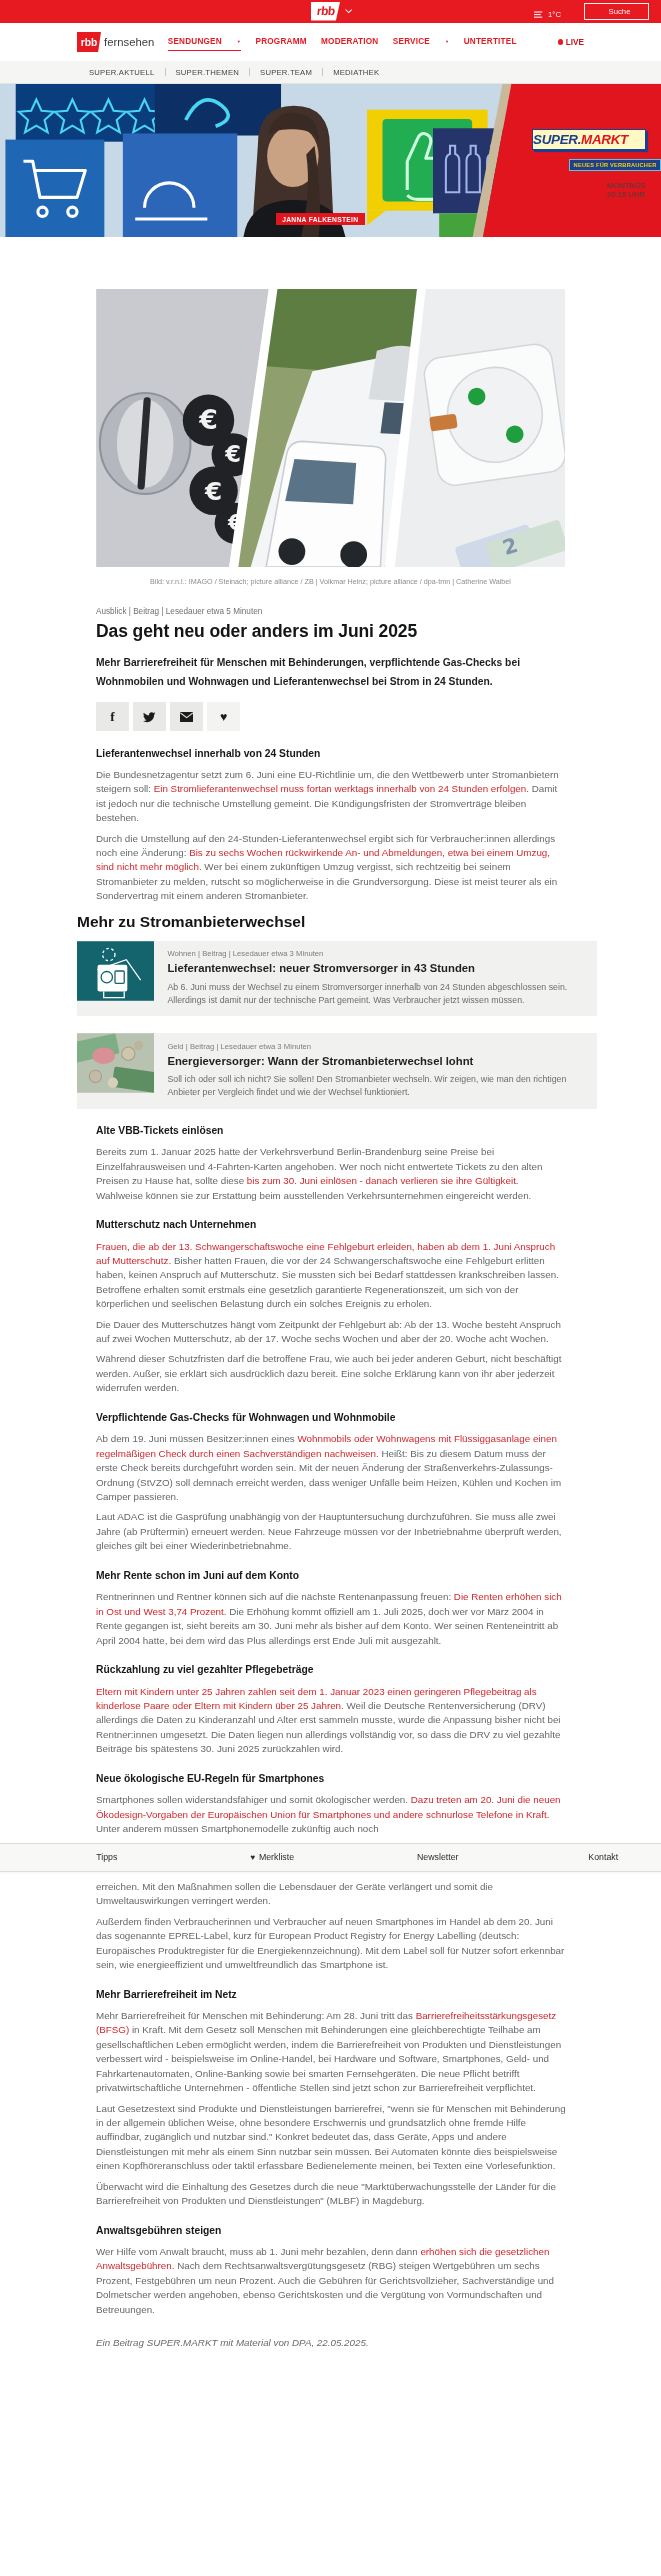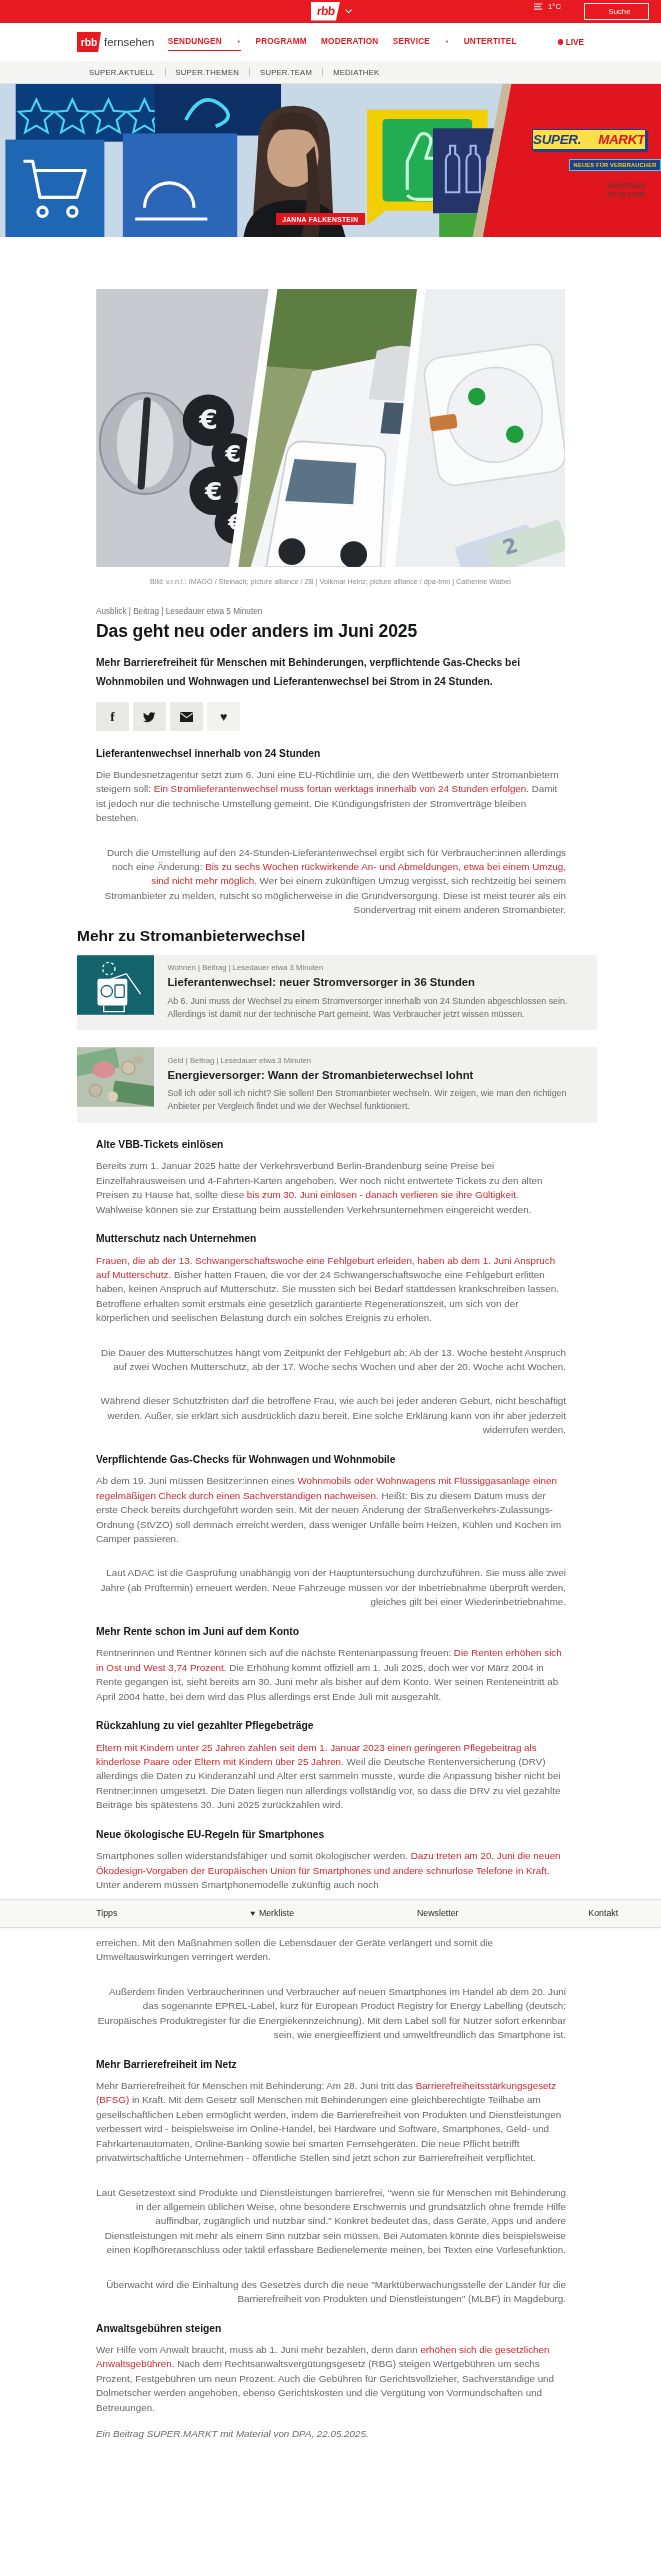--- a/index.html
+++ b/index.html
@@ -12,21 +12,21 @@
     width:662px;height:2774px;position:relative;background:#fff;
     font-family:"Liberation Sans",sans-serif;overflow:hidden;
   }
   
   .topbar{height:23px;background:var(--red);position:relative;}
   .top-logo-wrap{position:absolute;left:311px;top:2.1px;display:flex;align-items:center;gap:5.2px;}
   .top-logo{width:29px;height:18.5px;background:#fff;clip-path:polygon(0 0,100% 0,86% 100%,0 100%);
     display:flex;align-items:center;justify-content:center;}
   .top-logo span{color:var(--red);font-size:12px;font-weight:800;letter-spacing:-0.5px;transform:skewX(-6deg);}
   .top-chevron{color:#fff;font-size:7.7px;}
-  .top-weather{position:absolute;right:101px;top:2px;color:#fff;font-size:7.7px;display:flex;align-items:center;gap:3.6px;}
+  .top-weather{position:absolute;right:101px;top:10px;color:#fff;font-size:7.7px;display:flex;align-items:center;gap:3.6px;}
   .top-search{position:absolute;right:13.4px;top:2.6px;width:65px;height:17.5px;border:0.5px solid rgba(255,255,255,.95);
     display:flex;align-items:center;padding:0 22px;}
   .top-search input{flex:1;background:transparent;border:none;outline:none;color:#fff;font-size:7.7px;width:46px;
     font-family:"Liberation Sans",sans-serif;}
   .top-search input::placeholder{color:rgba(255,255,255,.95);}
   
   .mainnav{height:38px;display:flex;align-items:center;padding-left:77px;position:relative;background:#fff;}
   .brand{display:flex;align-items:center;gap:3.1px;margin-right:13.4px;}
   .brand-tile{width:24px;height:20.6px;background:var(--red);clip-path:polygon(0 0,100% 0,88% 100%,0 100%);
     display:flex;align-items:center;justify-content:center;color:#fff;font-weight:800;font-size:10.3px;}
@@ -42,57 +42,57 @@
   
   .subnav{height:23px;background:var(--graybg);border-bottom:0.5px solid #e4e4e3;
     display:flex;align-items:center;padding-left:89px;gap:10.3px;}
   .subnav-item{color:#454546;font-size:7.7px;letter-spacing:0.2px;cursor:pointer;}
   .subnav-sep{width:0.5px;height:8.2px;background:#c7c7c6;}
   
   .banner{height:153px;position:relative;overflow:hidden;background:#c7d8e6;}
   .banner svg{position:absolute;left:0;top:0;}
   .presenter-label{position:absolute;left:276px;top:129px;background:#e0151d;color:#fff;
     font-size:6.7px;font-weight:700;letter-spacing:0.3px;padding:2.6px 6.2px;}
-  .sm-logo{position:absolute;left:532px;top:45px;width:114px;height:20.6px;background:#fde047;
-    border:1.5px solid #1d3f8d;box-shadow:2.1px 2.1px 0 #1d3f8d;display:flex;align-items:center;justify-content:space-between;
+  .sm-logo{position:absolute;left:532px;top:45px;width:114px;height:20.6px;background:#fef9c3;
+    border:1.5px solid #1d3f8d;box-shadow:2.1px 2.1px 0 #1d3f8d;display:flex;align-items:center;justify-content:flex-start;
     font-weight:800;font-size:13.4px;font-style:italic;letter-spacing:-0.3px;}
   .sm-logo .p1{color:#1d3f8d;} .sm-logo .p2{color:#e0151d;}
   .sm-badge{position:absolute;left:569px;top:75px;background:#1d3f8d;border:1px solid #58c7e0;
     color:#f5d400;font-size:5.7px;font-weight:700;padding:2.1px 3.6px;letter-spacing:0.2px;}
   .sm-schedule{position:absolute;left:575px;top:97px;color:#47413b;font-size:7.7px;padding-left:32px;}
   
   .content{margin-left:77px;width:520px;}
   .textcol{margin-left:19px;width:470px;}
   .article-img{margin-top:52px;width:469px;height:278px;}
   .caption{margin-top:8.2px;width:469px;text-align:center;font-size:7.2px;color:#8b8d90;}
   .kicker{margin-top:20.6px;font-size:8.2px;color:#6e7073;}
   h1.title{margin:5.2px 0 0;font-size:17.5px;line-height:20.6px;color:#141517;letter-spacing:-0.1px;}
   .intro{margin-top:11.3px;font-size:10.3px;line-height:19.6px;font-weight:700;color:#1e1f21;}
   .share{margin-top:10.3px;display:flex;gap:4.1px;}
   .share-btn{width:33px;height:29px;background:#e9e9e8;border:none;display:flex;align-items:center;justify-content:center;cursor:pointer;}
   .share-btn.last{background:#f3f3f2;}
   .share-btn svg,.share-btn span{color:#1c1c1c;}
   h3.sect{margin:16.5px 0 0;font-size:10.3px;line-height:12px;color:#17181a;font-weight:700;}
   p.body{margin:8.2px 0 0;font-size:9.8px;line-height:14.4px;color:var(--txt);}
-  p.body + p.body{margin-top:20px;text-align:right;}
+  p.body + p.body{margin-top:6px;}
   .lnk{color:var(--link);cursor:pointer;}
   h2.related{margin:10.3px 0 0;font-size:15.5px;line-height:16.5px;color:#141517;font-weight:700;}
   .teaser{margin-top:10.3px;background:#f1f1f0;overflow:hidden;cursor:pointer;padding-bottom:9.3px;}
   .teaser + .teaser{margin-top:17.5px;}
   .teaser-thumb{float:left;width:77px;height:60px;margin-right:13.4px;}
   .teaser-kicker{padding-top:8.2px;font-size:7.7px;color:#7b7d80;}
   .teaser-title{margin-top:4.1px;font-size:11.3px;line-height:13.4px;font-weight:700;color:#1f2022;}
   .teaser-text{margin-top:5.2px;font-size:8.8px;line-height:13px;color:#6b6d70;padding-right:14.4px;}
   
   .servicebar{width:662px;margin-left:-96px;margin-top:6.2px;margin-bottom:6.2px;height:29px;
     background:#f8f8f7;border-top:0.5px solid #ddddda;border-bottom:0.5px solid #ddddda;
     display:flex;align-items:center;box-shadow:0 1px 2.6px rgba(0,0,0,.05);}
   .sb-item{flex:1;text-align:center;font-size:8.8px;color:#2c2d2f;cursor:pointer;padding-left:48px;}
   .sb-item .heart{font-size:8.2px;margin-right:3.6px;}
-  .credit{margin-top:13px;font-size:9.8px;font-style:italic;color:#6a6c6f;}
+  .credit{margin-top:20px;font-size:9.8px;font-style:italic;color:#6a6c6f;}
 </style>
 </head>
 <body>
 
 <div class="topbar">
   <div class="top-logo-wrap">
     <div class="top-logo">
         <span>rbb</span>
       </div>
     <svg class="top-chevron" width="7.2" height="4.6" viewBox="0 0 14 9">
@@ -304,21 +304,21 @@
       <g fill="none" stroke="#fff" stroke-width="2.5">
         <circle cx="62" cy="26" r="12" stroke-dasharray="5 5"></circle>
         <path d="M40 56 l56 -20 28 40"></path>
       </g>
       <rect x="40" y="46" width="58" height="52" rx="4" fill="#fff"></rect>
       <circle cx="58" cy="70" r="11" fill="none" stroke="#14646e" stroke-width="2.5"></circle>
       <rect x="74" y="58" width="18" height="24" rx="2" fill="none" stroke="#14646e" stroke-width="2.5"></rect>
       <path d="M52 98 v12 h40 v-12" fill="none" stroke="#fff" stroke-width="2.5"></path>
     </svg>
     <div class="teaser-kicker">Wohnen | Beitrag | Lesedauer etwa 3 Minuten</div>
-    <div class="teaser-title">Lieferantenwechsel: neuer Stromversorger in 36 Stunden</div>
+    <div class="teaser-title">Lieferantenwechsel: neuer Stromversorger in 43 Stunden</div>
     <div class="teaser-text">Ab 6. Juni muss der Wechsel zu einem Stromversorger innerhalb von 24 Stunden abgeschlossen sein. Allerdings ist damit nur der technische Part gemeint. Was Verbraucher jetzt wissen müssen.</div>
   </div>
 
   <div class="teaser">
     <svg class="teaser-thumb" viewBox="0 0 150 116">
       <rect width="150" height="116" fill="#b7c2b0"></rect>
       <rect x="-10" y="10" width="90" height="40" rx="4" fill="#7fae86" transform="rotate(-12 30 30)"></rect>
       <rect x="70" y="70" width="90" height="40" rx="4" fill="#5e8f63" transform="rotate(8 110 90)"></rect>
       <ellipse cx="52" cy="44" rx="22" ry="16" fill="#d98f96"></ellipse>
       <circle cx="100" cy="40" r="13" fill="#cfc6ae" stroke="#a89e84" stroke-width="2"></circle>

